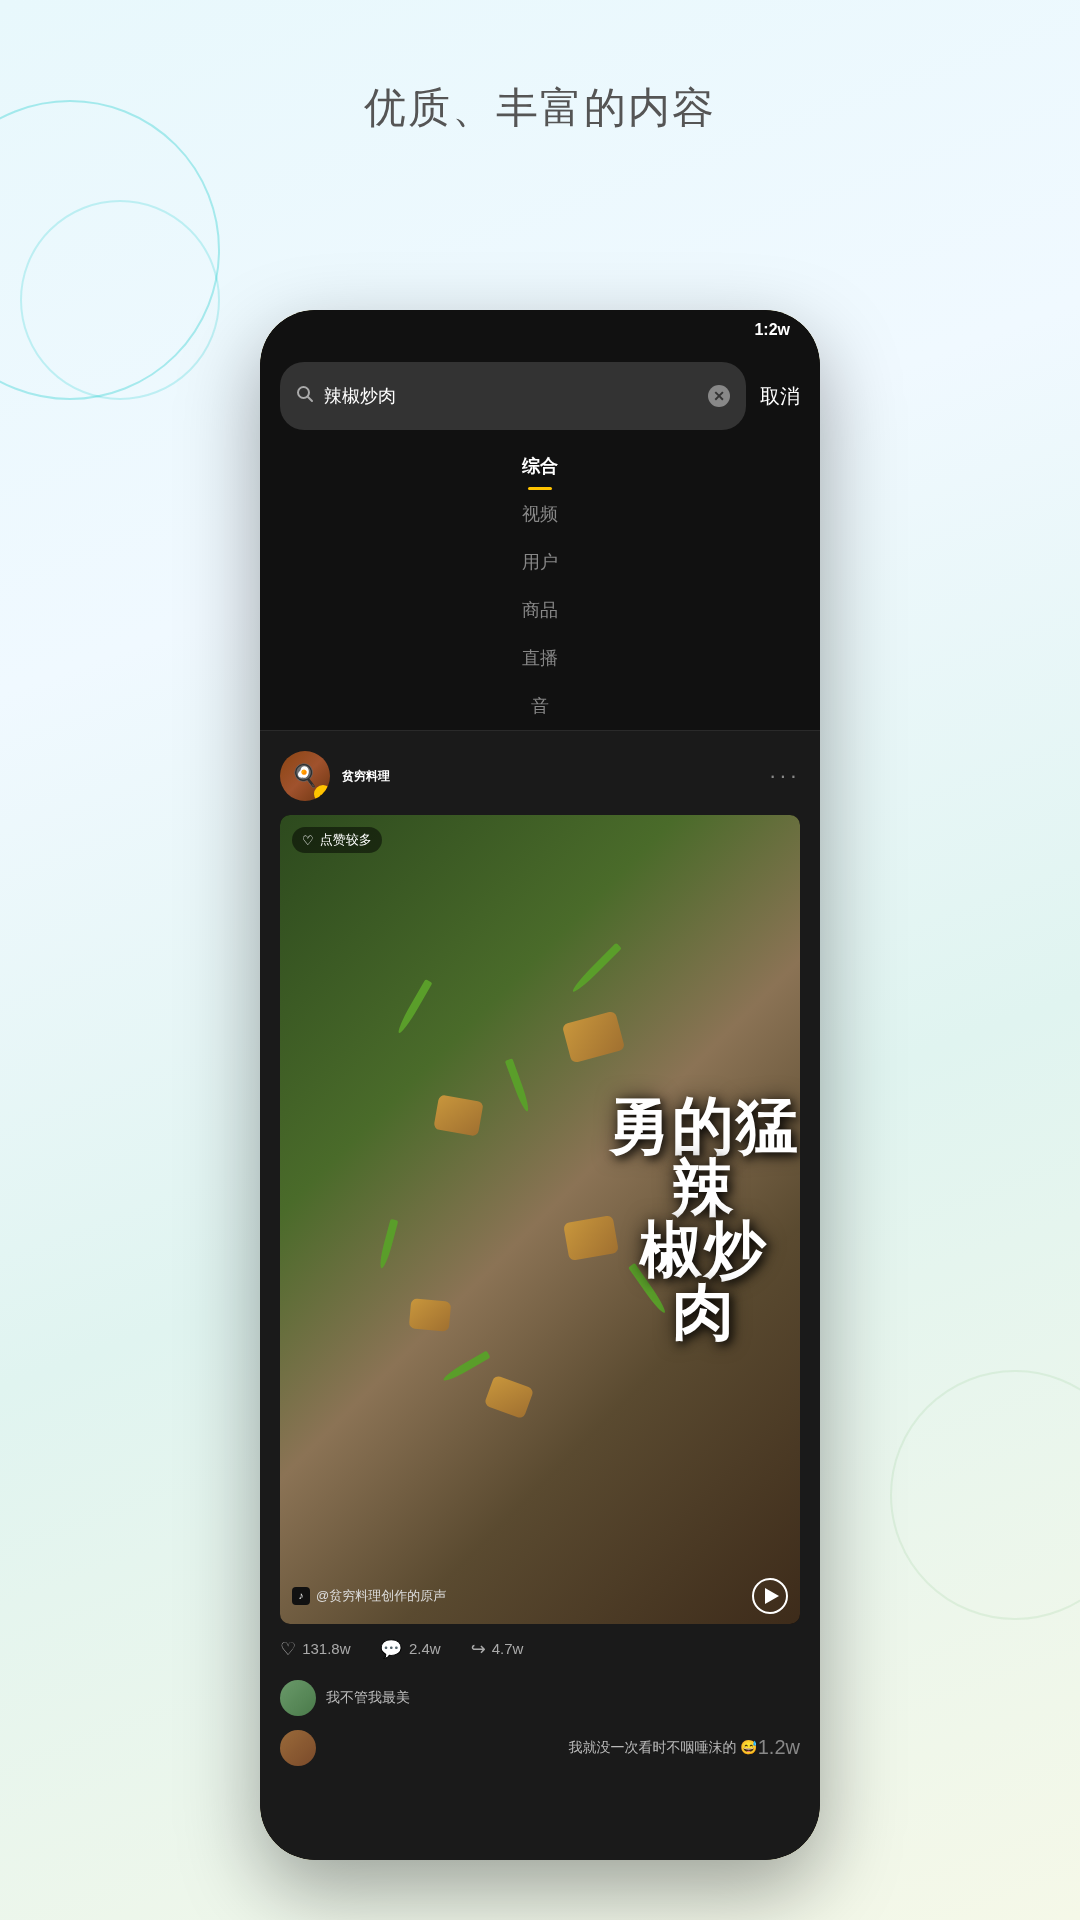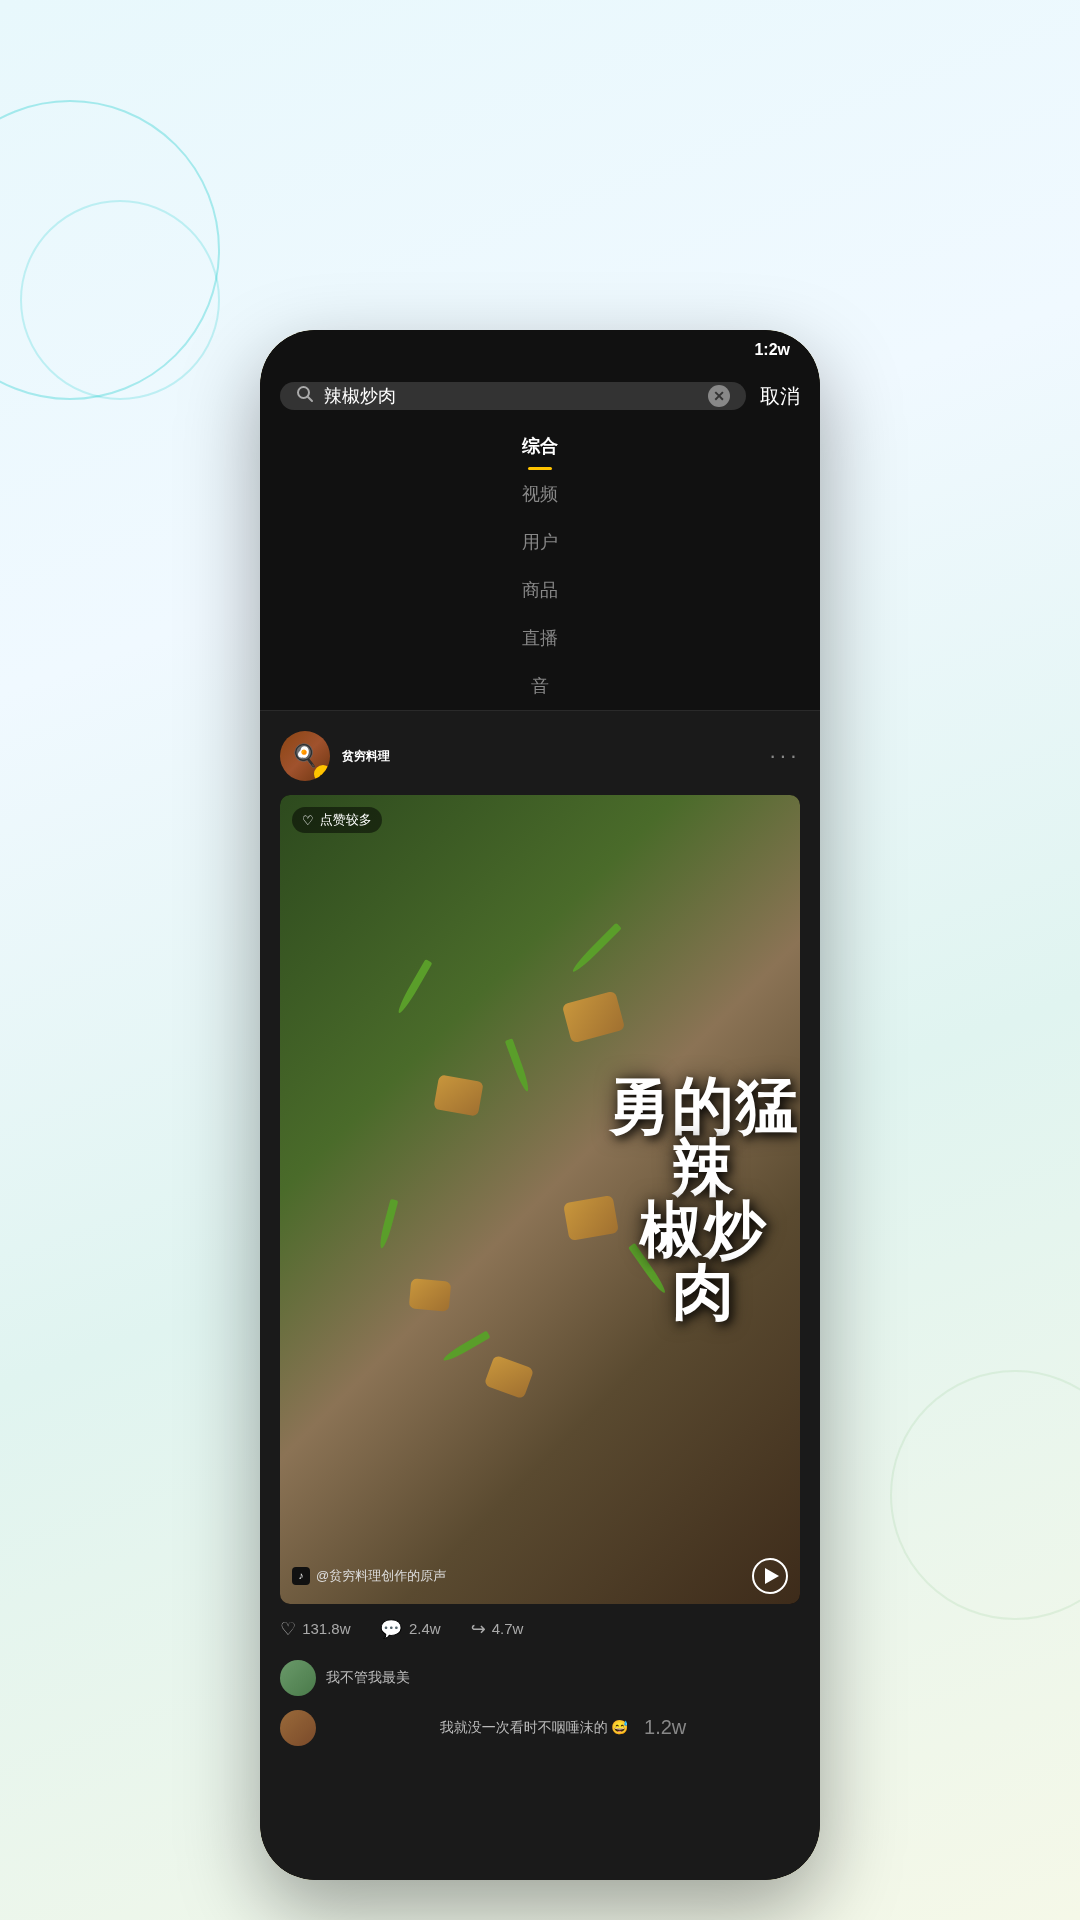--- a/index.html
+++ b/index.html
@@ -89,21 +89,20 @@
       height: 1550px;
     }
     .phone {
       width: 100%;
       height: 100%;
       background: #fef9c3;
       border-radius: 55px;
       overflow: hidden;
       box-shadow: 0 30px 80px rgba(0,0,0,0.35);
       position: relative;
-      margin-top: 20px;
     }
 
     
     .screen {
       width: 100%;
       height: 100%;
       background: #1a1a1a;
       border-radius: 55px;
       overflow: hidden;
       display: flex;
@@ -134,21 +133,21 @@
       align-items: center;
       gap: 14px;
       flex-shrink: 0;
     }
     .search-input-wrap {
       flex: 1;
       background: #333;
       border-radius: 24px;
       display: flex;
       align-items: center;
-      padding: 2px 16px;
+      padding: 22px 16px;
       gap: 10px;
     }
     .search-icon-wrap {
       color: #aaa;
       font-size: 18px;
     }
     .search-text {
       color: #fff;
       font-size: 18px;
       flex: 1;
@@ -387,20 +386,21 @@
     }
   </style>
 </head>
 <body>
 
 <div class="bg-circle-1"></div>
 <div class="bg-circle-2"></div>
 <div class="bg-circle-3"></div>
 
 <div class="header">
+  <div class="subtitle">优质、丰富的内容</div>
 </div>
 
 <div class="phone-wrapper">
   <div class="phone">
     <div class="screen">
 
       <div class="status-bar">
         <span class="status-time">1:2w</span>
       </div>
 
@@ -497,21 +497,21 @@
             <span>4.7w</span>
           </div>
         </div>
 
         <div class="comment-row">
           <div class="comment-avatar"></div>
           <span class="comment-text">我不管我最美</span>
         </div>
         <div class="comment2">
           <div class="comment2-avatar"></div>
-          <div style="flex:1;display:flex;justify-content:center;align-items:center;gap:15px;">
+          <div style="flex:1;display:flex;justify-content:flex-end;align-items:center;">
             <span class="comment-text">我就没一次看时不咽唾沫的 😅</span>
             <span class="view-count">1.2w</span>
           </div>
         </div>
 
       </div>
     </div>
   </div>
 </div>
 

